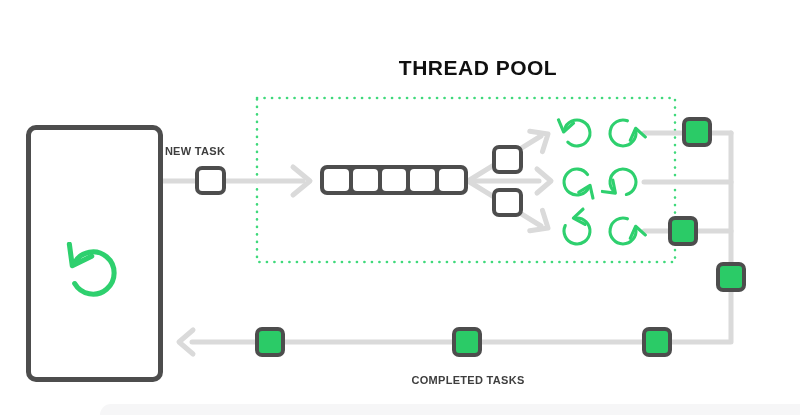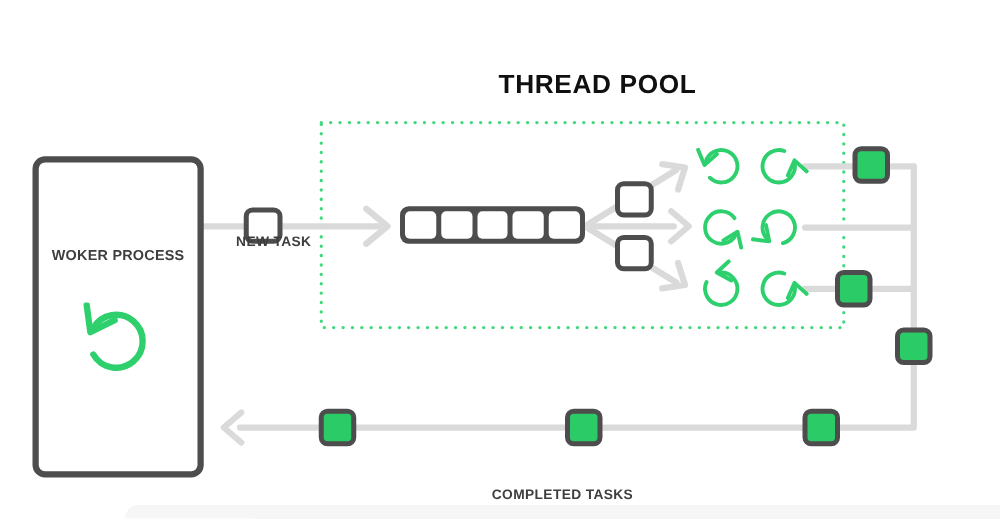--- a/index.html
+++ b/index.html
@@ -92,27 +92,26 @@
       <path d="M644 231 H731"></path>
       <path d="M731 133 V342 H192"></path>
       <path d="M-14 -12 L0 0 L-14 12" transform="translate(179,342) rotate(180)"></path>
     </g>
   </svg>
 
   <div class="title">THREAD POOL</div>
 
   <div class="worker-box"></div>
   <div class="worker-label">
-    <div>WOKER PROCESS</div>
   </div>
   <svg class="cycle-big" viewBox="0 0 44 44">
     <use href="#cycle-sym" stroke="var(--green_icon)"></use>
   </svg>
 
-  <div class="lbl" style="left:167px; top:145px; width:104px;margin-top:43px;">NEW TASK</div>
+  <div class="lbl" style="left:143px; top:145px; width:104px;">NEW TASK</div>
   <div class="task-box" style="left:195px; top:166px;"></div>
 
   <div class="queue">
     <div class="queue-cell"></div>
     <div class="queue-cell"></div>
     <div class="queue-cell"></div>
     <div class="queue-cell"></div>
     <div class="queue-cell"></div>
   </div>
 
@@ -138,15 +137,15 @@
       <use href="#cycle-sym"></use>
     </svg>
 
   <div class="green-box" style="left:682px; top:117px;"></div>
   <div class="green-box" style="left:668px; top:216px;"></div>
   <div class="green-box" style="left:716px; top:262px;"></div>
   <div class="green-box" style="left:642px; top:327px;"></div>
   <div class="green-box" style="left:452px; top:327px;"></div>
   <div class="green-box" style="left:255px; top:327px;"></div>
 
-  <div class="lbl" style="left:380px; top:374px; width:140px;margin-top:16px;">COMPLETED TASKS</div>
+  <div class="lbl" style="left:398px; top:374px; width:140px;">COMPLETED TASKS</div>
 
 </div>
 
 </body></html>

